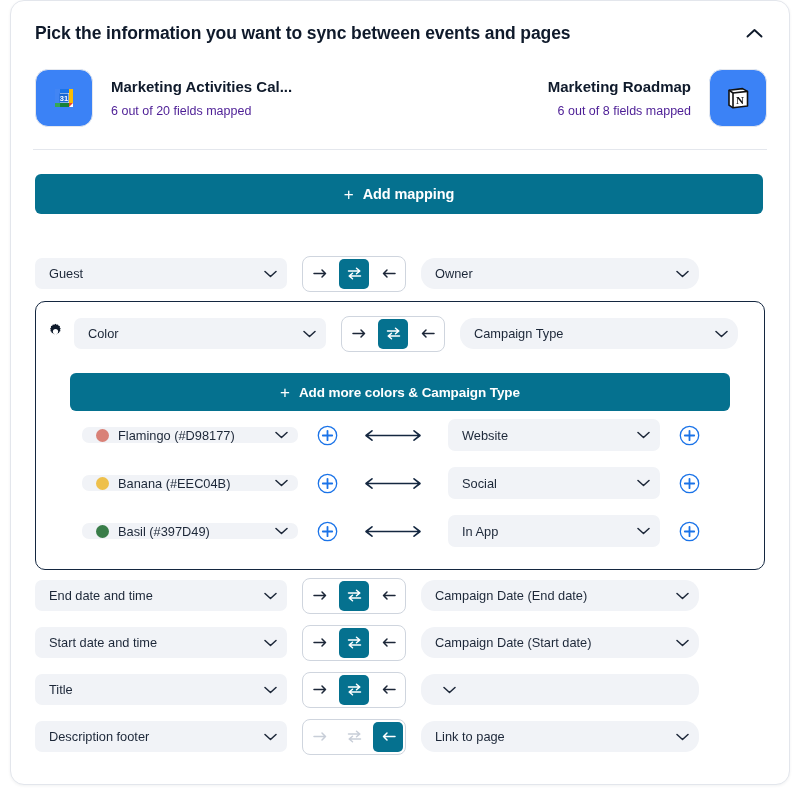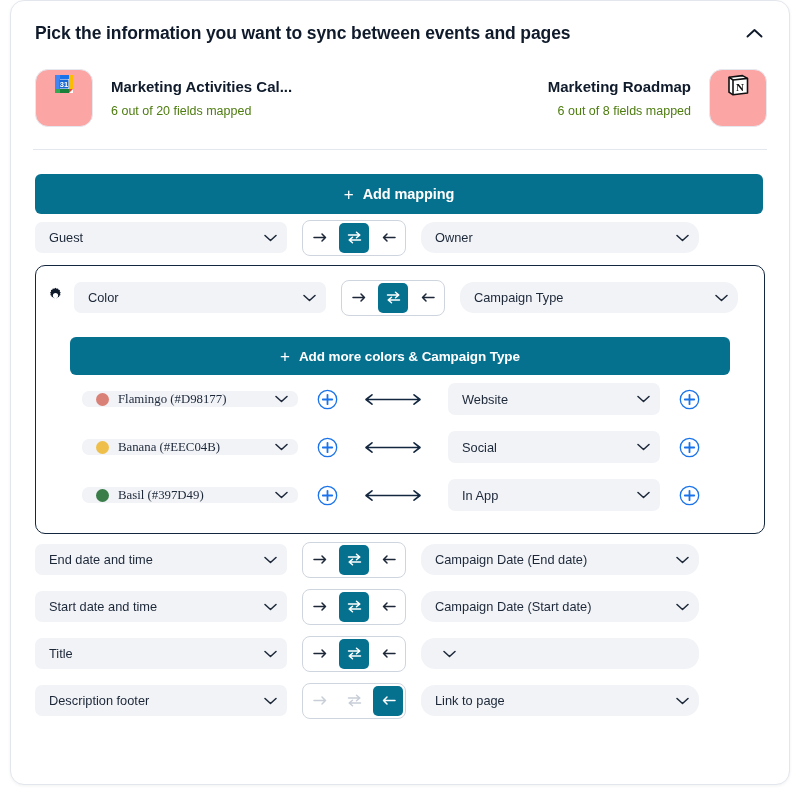--- a/index.html
+++ b/index.html
@@ -62,37 +62,37 @@
   .app-block.left { flex: 0 0 auto; }
   .app-spacer { flex: 1 1 auto; }
   .app-block.right { flex: 0 0 auto; }
 
   .app-icon-box {
     width: 58px;
     height: 58px;
     border: 1px solid #e5e8ee;
     border-radius: 13px;
     display: flex;
-    align-items: flex-start;
+    align-items: center;
     justify-content: center;
-    background: #fca5a5;
+    background: #3b82f6;
     flex: 0 0 auto;
   }
   .app-text { display: flex; flex-direction: column; }
   .app-text.l { margin-left: 18px; }
   .app-text.r { margin-right: 18px; text-align: left; align-items: flex-end; }
   .app-name {
     font-size: 15px;
     font-weight: bold;
     color: #0f1a2b;
     line-height: 1.3;
   }
   .app-sub {
     font-size: 12.5px;
-    color: #4d7c0f;
+    color: #4c1d95;
     margin-top: 6px;
     line-height: 1.3;
   }
 
   .divider {
     height: 1px;
     background: #e4e7ed;
     margin: 18px 22px 0 22px;
   }
 
@@ -119,21 +119,21 @@
   }
   .btn-add-more {
     margin: 16px auto 0 auto;
     width: 660px;
     height: 38px;
     font-size: 13.5px;
   }
   .plus-glyph { font-size: 17px; font-weight: normal; line-height: 1; }
 
   
-  .rows-area { padding: 0 24px; }
+  .rows-area { padding: 0 24px; margin-top: 36px; }
 
   .map-row {
     display: flex;
     align-items: center;
     height: 47px;
     position: relative;
   }
 
   .gear-slot {
     width: 38px;
@@ -213,21 +213,21 @@
     height: 48px;
     padding-left: 46px;
   }
   .swatch {
     width: 13px;
     height: 13px;
     border-radius: 50%;
     flex: 0 0 13px;
     margin-right: 9px;
   }
-  .sel-color { width: 216px; flex: 0 0 216px; height: 16px; font-family: Liberation Serif, serif; }
+  .sel-color { width: 216px; flex: 0 0 216px; height: 16px; }
   .sel-opt   { width: 212px; flex: 0 0 212px; height: 32px; }
 
   .circ-plus {
     width: 22px;
     height: 22px;
     flex: 0 0 22px;
     margin-left: 18px;
     cursor: pointer;
     display: flex;
     align-items: center;

